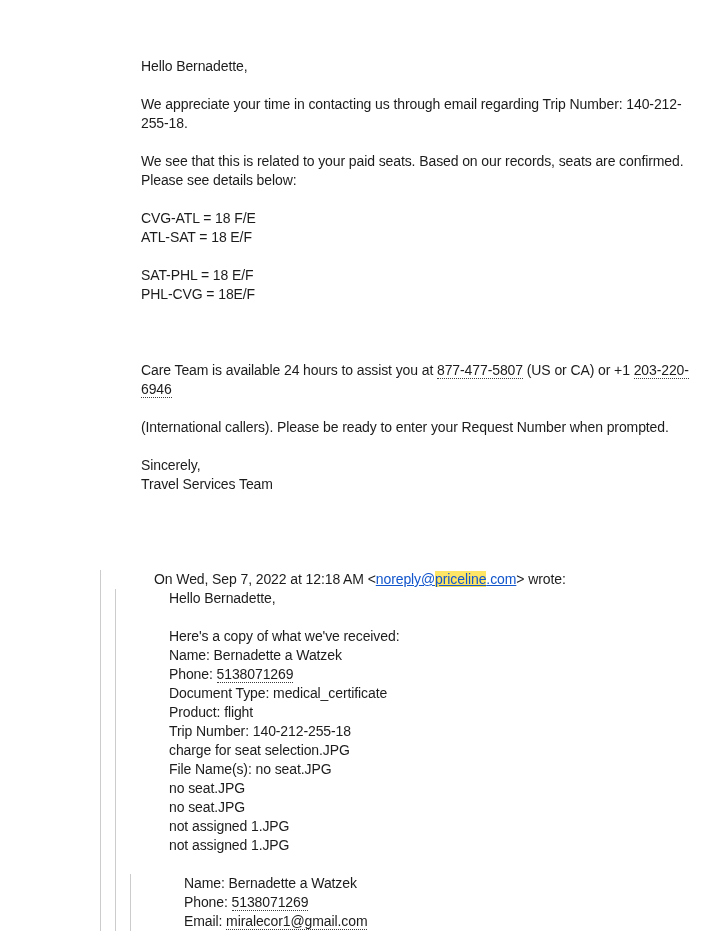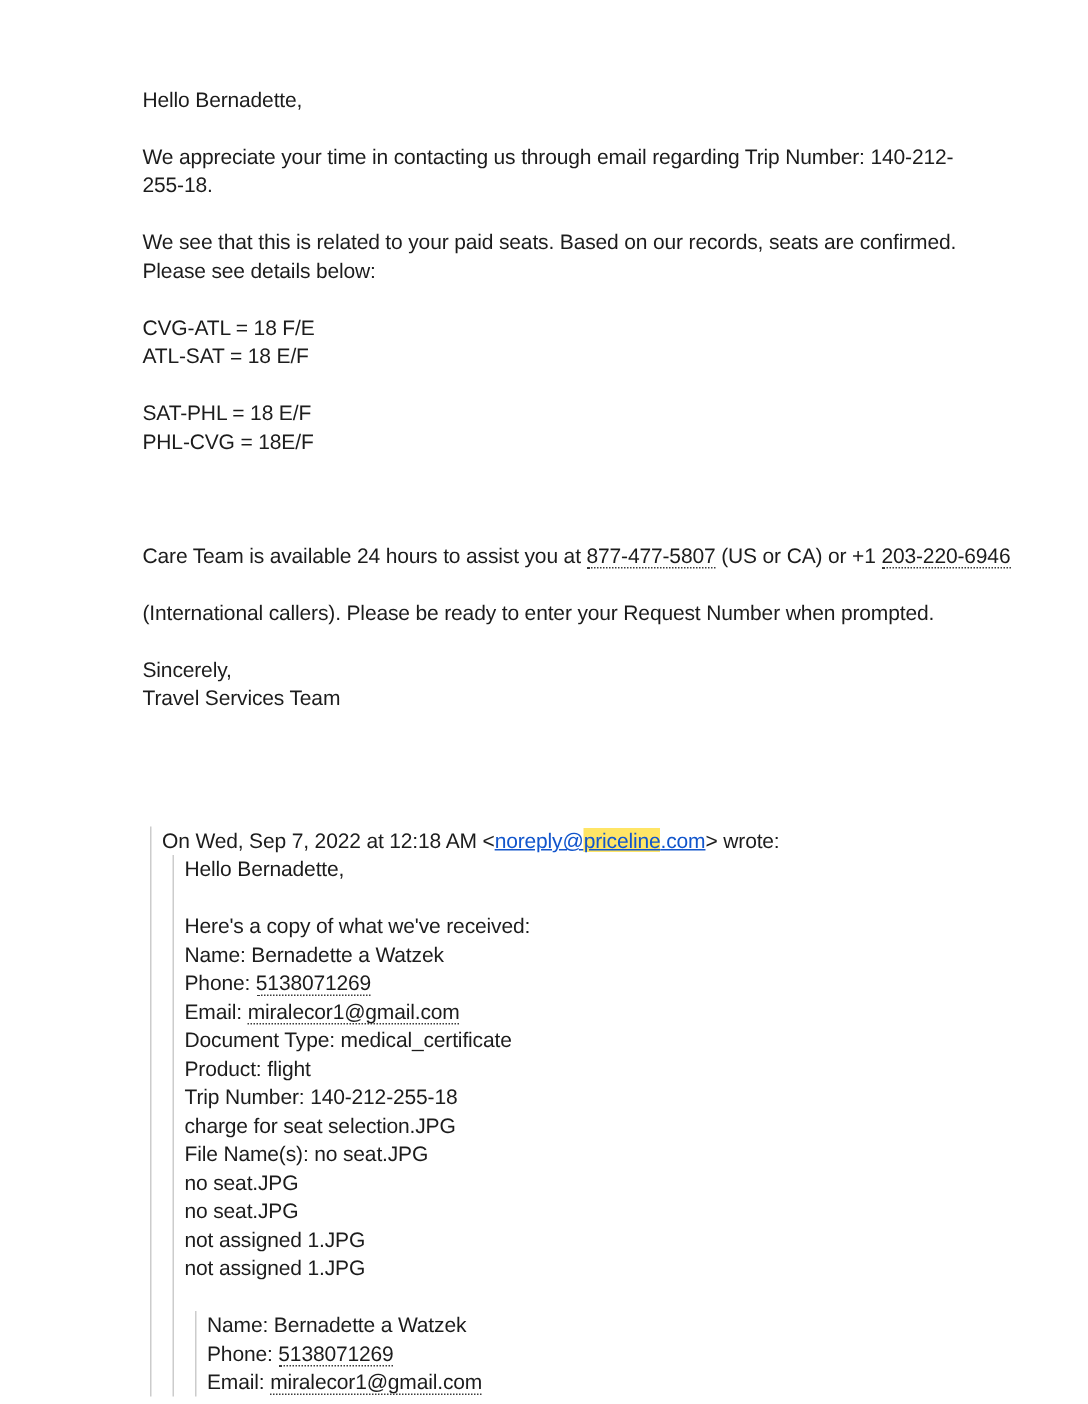--- a/index.html
+++ b/index.html
@@ -10,21 +10,21 @@
     --dotted:#3c3c3c;
   }
   html,body{margin:0;padding:0;}
   body{
     width:725px;height:936px;overflow:hidden;background:#ffffff;
     font-family:"Liberation Sans",sans-serif;
     font-size:14px;line-height:19px;letter-spacing:-0.1px;
     color:var(--text);
   }
   .doc{padding:57px 18px 0 95px;}
-  .line{min-height:19px;white-space:pre-line;}
+  .line{min-height:19px;white-space:pre-line;margin-left:46px;}
   .blank{height:19px;}
   a{cursor:pointer;}
   a.bluelink{color:var(--link);text-decoration:underline;}
   a.dotted{color:inherit;text-decoration:none;border-bottom:1px dotted var(--dotted);}
   .hl{background:var(--highlight);}
   .q1{margin-left:5px;border-left:1px solid var(--quote-border);padding-left:7px;}
   .q2{margin-left:7px;border-left:1px solid var(--quote-border);padding-left:7px;}
   .q3{margin-left:7px;border-left:1px solid var(--quote-border);padding-left:7px;}
 </style>
 </head>
@@ -66,21 +66,20 @@
 
   <div class="q1">
     <div class="line"><span>On Wed, Sep 7, 2022 at 12:18 AM &lt;</span><a class="bluelink"><span>noreply@</span><span class="hl">priceline</span><span>.com</span></a><span>&gt; wrote:</span></div>
 
     <div class="q2">
       <div class="line">Hello Bernadette,</div>
       <div class="blank"></div>
       <div class="line">Here's a copy of what we've received:</div>
       <div class="line">Name: Bernadette a Watzek</div>
       <div class="line"><span>Phone: </span><a class="dotted">5138071269</a></div>
-      <div class="line"><span>Email: </span><a class="dotted">miralecor1@gmail.com</a></div>
       <div class="line">Document Type: medical_certificate</div>
       <div class="line">Product: flight</div>
       <div class="line">Trip Number: 140-212-255-18</div>
       <div class="line">charge for seat selection.JPG</div>
       <div class="line">File Name(s): no seat.JPG</div>
       <div class="line">no seat.JPG</div>
       <div class="line">no seat.JPG</div>
       <div class="line">not assigned 1.JPG</div>
       <div class="line">not assigned 1.JPG</div>
       <div class="blank"></div>

